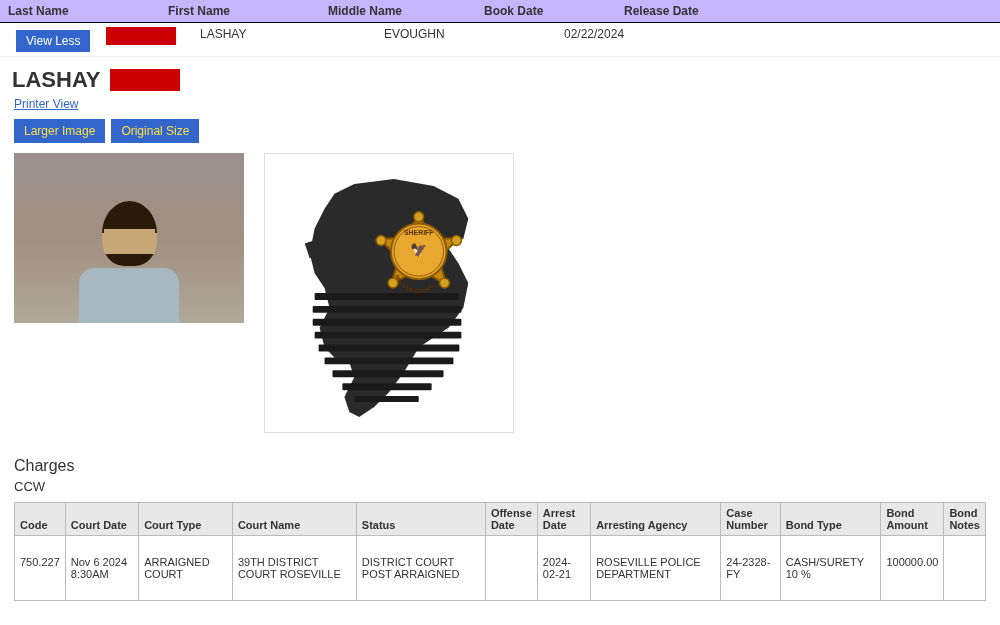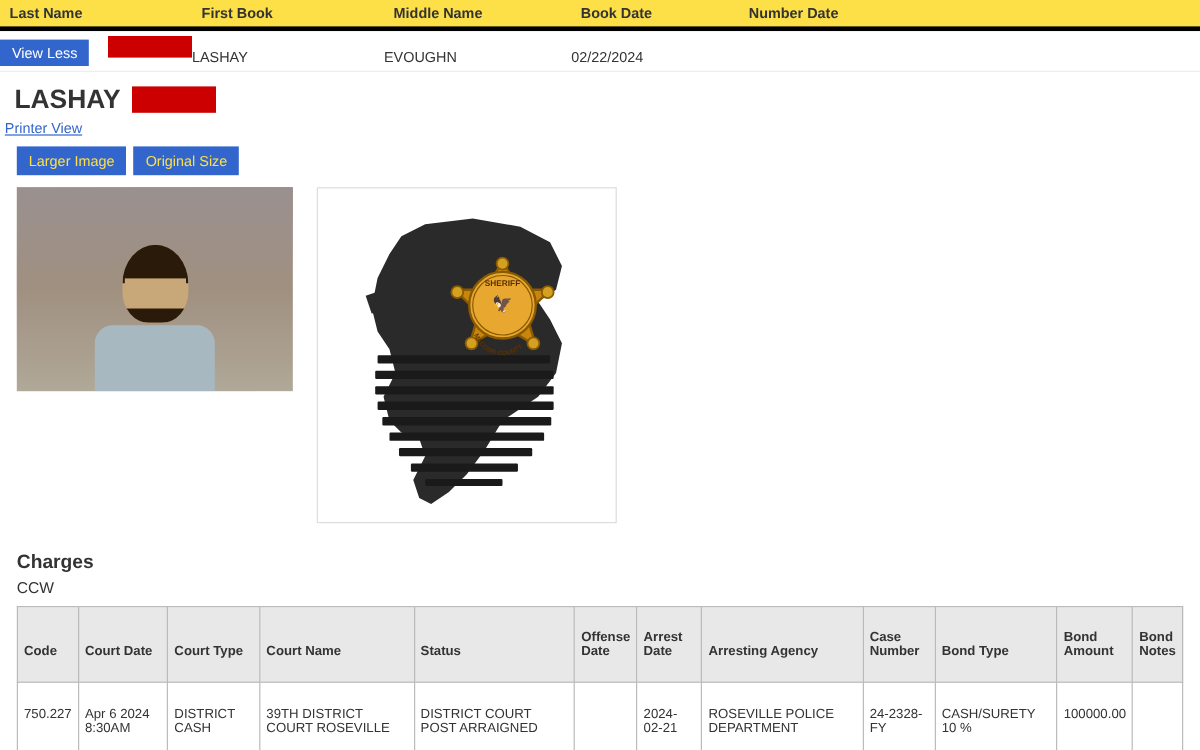--- a/index.html
+++ b/index.html
@@ -4,31 +4,32 @@
   <style>
     * { box-sizing: border-box; margin: 0; padding: 0; }
     body { font-family: Arial, sans-serif; font-size: 12px; background: #fff; color: #333; }
     .header-cols {
       display: flex;
       width: 100%;
       font-weight: bold;
       font-size: 12px;
       color: #333;
       padding: 4px 8px;
-      background: #fde047;
-      border-bottom: 4px solid #000000;
+      background: #c4b5fd;
+      border-bottom: 1px solid #000000;
     }
     .header-cols .col { }
 
     .data-row {
       display: flex;
-      align-items: flex-end;
-      padding: 4px 0;
+      align-items: flex-start;
+      padding: 4px 16px;
       background: #fff;
       border-bottom: 1px solid #eee;
+      gap: 24px;
     }
 
     .col-last { width: 160px; flex-shrink: 0; }
     .col-first { width: 160px; flex-shrink: 0; }
     .col-middle { width: 156px; flex-shrink: 0; }
     .col-book { width: 140px; flex-shrink: 0; }
     .col-release { width: 160px; flex-shrink: 0; }
     .col-jacket { flex: 1; }
 
     .view-less-btn {
@@ -63,21 +64,21 @@
       height: 22px;
       background: #cc0000;
       display: inline-block;
     }
 
     .printer-view-link {
       color: #3366cc;
       text-decoration: underline;
       cursor: pointer;
       font-size: 12px;
-      margin-left: 4px;
+      margin-left: 14px;
       margin-bottom: 8px;
       display: block;
     }
 
     .image-buttons {
       display: flex;
       gap: 6px;
       margin: 6px 14px 10px 14px;
     }
     .img-btn {
@@ -111,58 +112,58 @@
       justify-content: center;
       border: 1px solid #ddd;
       padding: 10px;
     }
 
     .charges-section {
       padding: 8px 14px;
     }
     .charges-title {
       font-size: 16px;
-      font-weight: bold;
+      font-weight: normal;
       margin-bottom: 4px;
     }
     .charge-item {
       font-size: 13px;
       margin-bottom: 8px;
     }
 
     .charges-table {
       width: 100%;
       border-collapse: collapse;
       margin: 0 0 0 0;
       font-size: 11px;
     }
     .charges-table th {
       background: #e8e8e8;
       border: 1px solid #bbb;
-      padding: 19px 5px;
+      padding: 4px 5px;
       text-align: left;
       font-weight: bold;
       vertical-align: bottom;
     }
     .charges-table td {
       border: 1px solid #bbb;
       padding: 20px 5px;
       vertical-align: top;
     }
     .charges-table tr:nth-child(even) td { background: #f9f9f9; }
   </style>
 </head>
 <body>
 
 <div class="header-cols">
   <div class="col col-last">Last Name</div>
-  <div class="col col-first">First Book</div>
+  <div class="col col-first">First Name</div>
   <div class="col col-middle">Middle Name</div>
   <div class="col col-book">Book Date</div>
-  <div class="col col-release">Number Date</div>
+  <div class="col col-release">Release Date</div>
 </div>
 
 <div class="data-row">
   <div class="col col-last">
     <button class="view-less-btn">View Less</button>
     <span class="red-bar"></span>
   </div>
   <div class="col col-first">LASHAY</div>
   <div class="col col-middle">EVOUGHN</div>
   <div class="col col-book">02/22/2024</div>
@@ -260,22 +261,22 @@
         <th>Arresting Agency</th>
         <th>Case<br>Number</th>
         <th>Bond Type</th>
         <th>Bond<br>Amount</th>
         <th>Bond<br>Notes</th>
       </tr>
     </thead>
     <tbody>
       <tr>
         <td>750.227</td>
-        <td>Apr 6 2024 8:30AM</td>
-        <td>DISTRICT CASH</td>
+        <td>Nov 6 2024 8:30AM</td>
+        <td>ARRAIGNED COURT</td>
         <td>39TH DISTRICT COURT ROSEVILLE</td>
         <td>DISTRICT COURT POST ARRAIGNED</td>
         <td></td>
         <td>2024-02-21</td>
         <td>ROSEVILLE POLICE DEPARTMENT</td>
         <td>24-2328-FY</td>
         <td>CASH/SURETY 10 %</td>
         <td>100000.00</td>
         <td></td>
       </tr>

